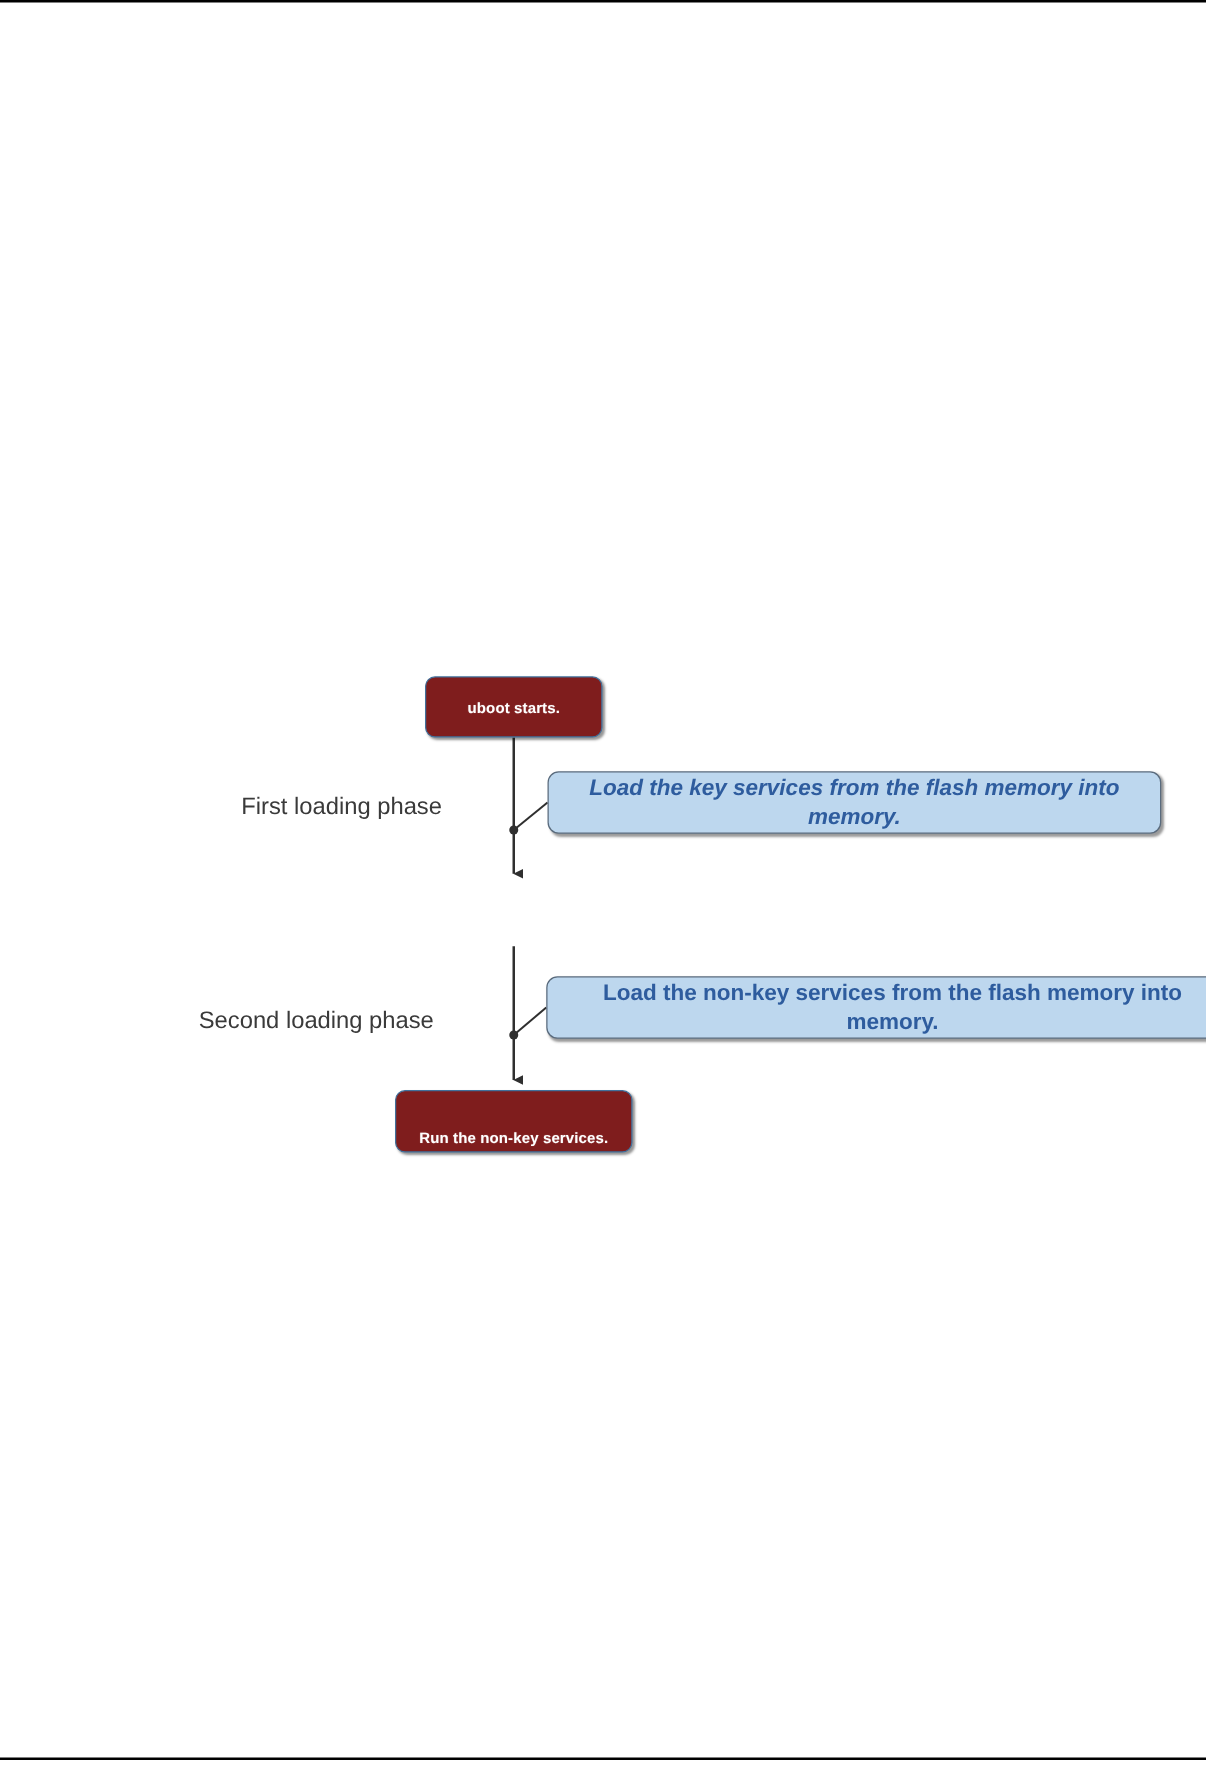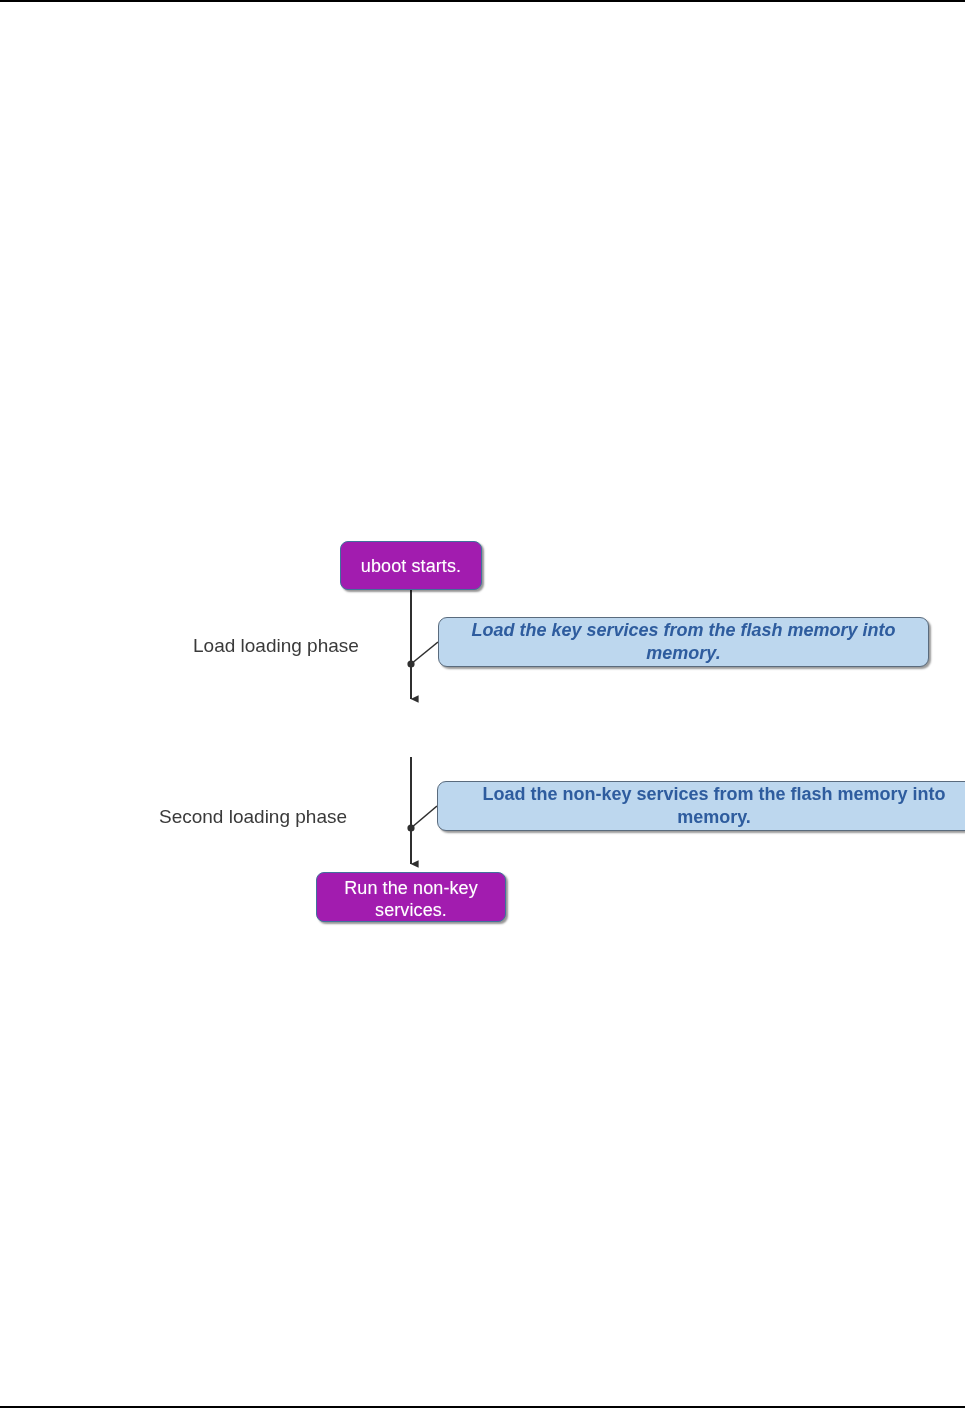--- a/index.html
+++ b/index.html
@@ -48,26 +48,26 @@
     top: 0;
     width: 965px;
     height: 1414px;
     pointer-events: none;
   }
 
   
   .proc-box {
     position: absolute;
     box-sizing: border-box;
-    background: #a21caf;
+    background: #7f1d1d;
     border: 1px solid #41719C;
     border-radius: 8px;
     color: #ffffff;
-    font-weight: normal;
-    font-size: 18px;
+    font-weight: bold;
+    font-size: 12px;
     line-height: 22px;
     text-align: center;
     display: flex;
     align-items: center;
     justify-content: center;
     letter-spacing: 0.1px;
     box-shadow: 2px 2px 2px rgba(0,0,0,0.42);
     text-shadow: 0 0 1px rgba(255,255,255,0.35);
   }
 
@@ -141,18 +141,18 @@
     </div>
 
     <div class="callout-box" style="left:438px; top:617px; width:491px; height:50px;font-style:italic;">
       <span>Load the key services from the flash memory into memory.</span>
     </div>
 
     <div class="callout-box" style="left:437px; top:781px; width:554px; height:50px;">
       <span>Load the non-key services from the flash memory into memory.</span>
     </div>
 
-    <div class="phase-label" style="left:193px; top:635px;">Load loading phase</div>
+    <div class="phase-label" style="left:193px; top:635px;">First loading phase</div>
 
     <div class="phase-label" style="left:159px; top:806px;">Second loading phase</div>
 
   </div>
 </div>
 
 </body></html>

